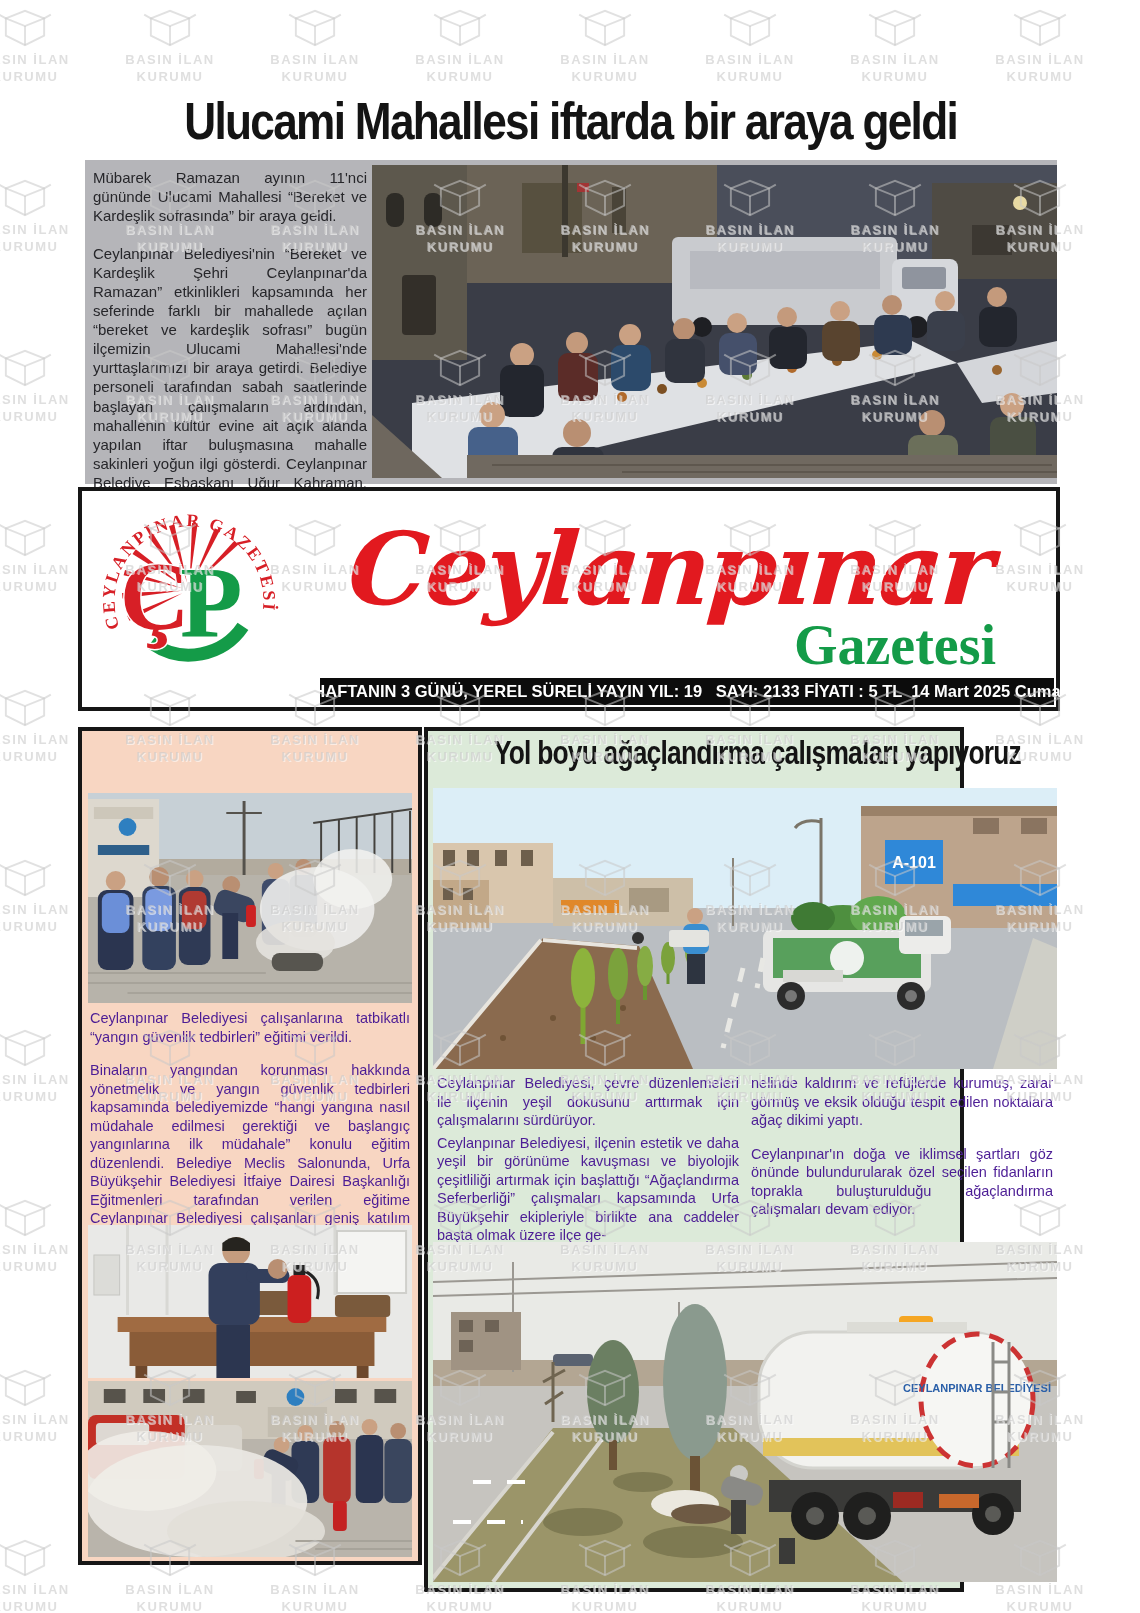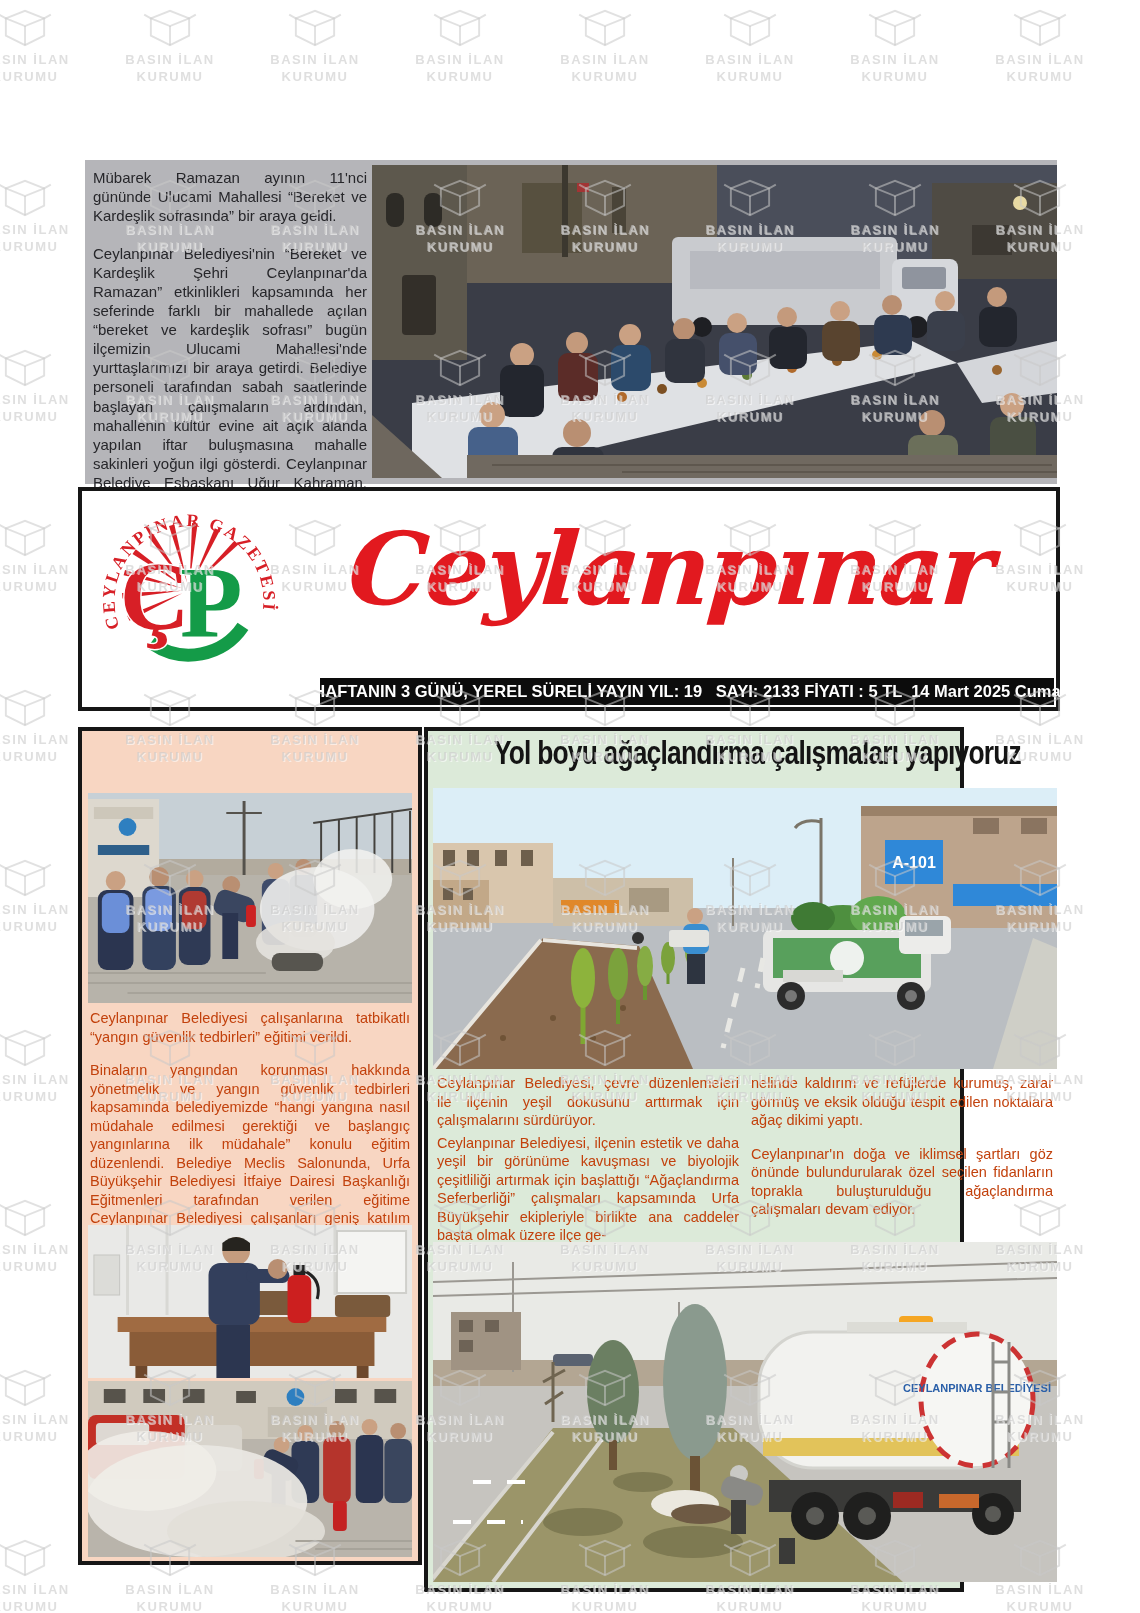--- a/index.html
+++ b/index.html
@@ -43,31 +43,34 @@
           font-size:16.5px;font-weight:bold;white-space:pre;}
 
   
   .box{position:absolute;box-sizing:border-box;border:4px solid #161616;}
   .box-left{left:78px;top:727px;width:344px;height:838px;background:#f8d6c2;}
   .box-right{left:424px;top:727px;width:540px;height:865px;background:#dcead9;}
   .bl-headline{position:absolute;left:0;top:2px;width:100%;text-align:center;color:#141414;}
   .bl-headline .cond{font-size:26px;letter-spacing:-1px;line-height:1.1;transform:scaleX(.84);}
   .br-headline{position:absolute;left:0;top:3px;width:100%;text-align:center;color:#141414;}
   .br-headline .cond{font-size:33px;letter-spacing:-1px;transform:scaleX(.8);}
-  .body-text{font-size:14.5px;line-height:1.28;text-align:justify;color:#c2410c;}
+  .body-text{font-size:14.5px;line-height:1.28;text-align:justify;color:#4c1d95;}
   .body-text p{margin:0 0 15px 0;}
   .bl-text{position:absolute;left:8px;right:8px;top:278px;}
   .br-text{position:absolute;left:9px;top:343px;width:616px;display:flex;gap:12px;}
   .br-col{width:302px;}
 </style>
 </head>
 <body>
 
 <div class="page">
 
+  <div class="top-headline">
+    <span class="cond">Ulucami Mahallesi iftarda bir araya geldi</span>
+  </div>
 
   <div class="top-gray">
     <div class="top-text">
       <p>Mübarek Ramazan ayının 11'nci gününde Ulucami Mahallesi “Bereket ve Kardeşlik sofrasında” bir araya geldi.</p>
       <p>Ceylanpınar Belediyesi'nin “Bereket ve Kardeşlik Şehri Ceylanpınar'da Ramazan” etkinlikleri kapsamında her seferinde farklı bir mahallede açılan “bereket ve kardeşlik sofrası” bugün ilçemizin Ulucami Mahallesi'nde yurttaşlarımızı bir araya getirdi. Belediye personeli tarafından sabah saatlerinde başlayan çalışmaların ardından, mahallenin kültür evine ait açık alanda yapılan iftar buluşmasına mahalle sakinleri yoğun ilgi gösterdi. Ceylanpınar Belediye Eşbaşkanı Uğur Kahraman, belediye yetkilileriyle birlikte masalara yemek servisi yaptı. Akşam ezanıyla birlikte yurttaşlar yapılan iftar ikramlarıyla oruçlarını açtı.</p>
     </div>
 
     <div class="photo" style="left:287px;top:5px;width:685px;height:313px;">
       <svg viewBox="0 0 685 313" preserveAspectRatio="none">
         <rect width="685" height="313" fill="#3a3d47"></rect>
@@ -155,20 +158,21 @@
       <text x="63" y="142" font-family="Liberation Serif, serif" font-weight="bold" font-size="104" fill="#d71f26" stroke="#ffffff" stroke-width="3" paint-order="stroke" text-anchor="middle">Ç</text>
       <text x="124" y="150" font-family="Liberation Serif, serif" font-weight="bold" font-size="110" fill="#149b48" stroke="#ffffff" stroke-width="3" paint-order="stroke" text-anchor="middle">P</text>
       <defs>
           <path id="arcpath" d="M 26 142 A 80 80 0 1 1 174 142"></path>
         </defs>
       <text font-family="Liberation Serif, serif" font-weight="bold" font-size="19" fill="#d71f26" letter-spacing="2.5">
         <textPath href="#arcpath" startOffset="2">CEYLANPINAR GAZETESİ</textPath>
       </text>
     </svg>
     <div class="mh-title">Ceylanpınar</div>
+    <div class="mh-sub">Gazetesi</div>
     <div class="mh-bar">HAFTANIN 3 GÜNÜ, YEREL SÜRELİ YAYIN YIL: 19   SAYI: 2133 FİYATI : 5 TL  14 Mart 2025 Cuma</div>
   </div>
 
   <div class="box box-left">
 
     <div class="photo" style="left:6px;top:62px;width:324px;height:210px;">
       <svg viewBox="0 0 328 210" preserveAspectRatio="none">
         <rect width="328" height="210" fill="#b7b3aa"></rect>
         <rect width="328" height="80" fill="#c7d0d6"></rect>
         <rect y="66" width="328" height="16" fill="#b2ab9e"></rect>

